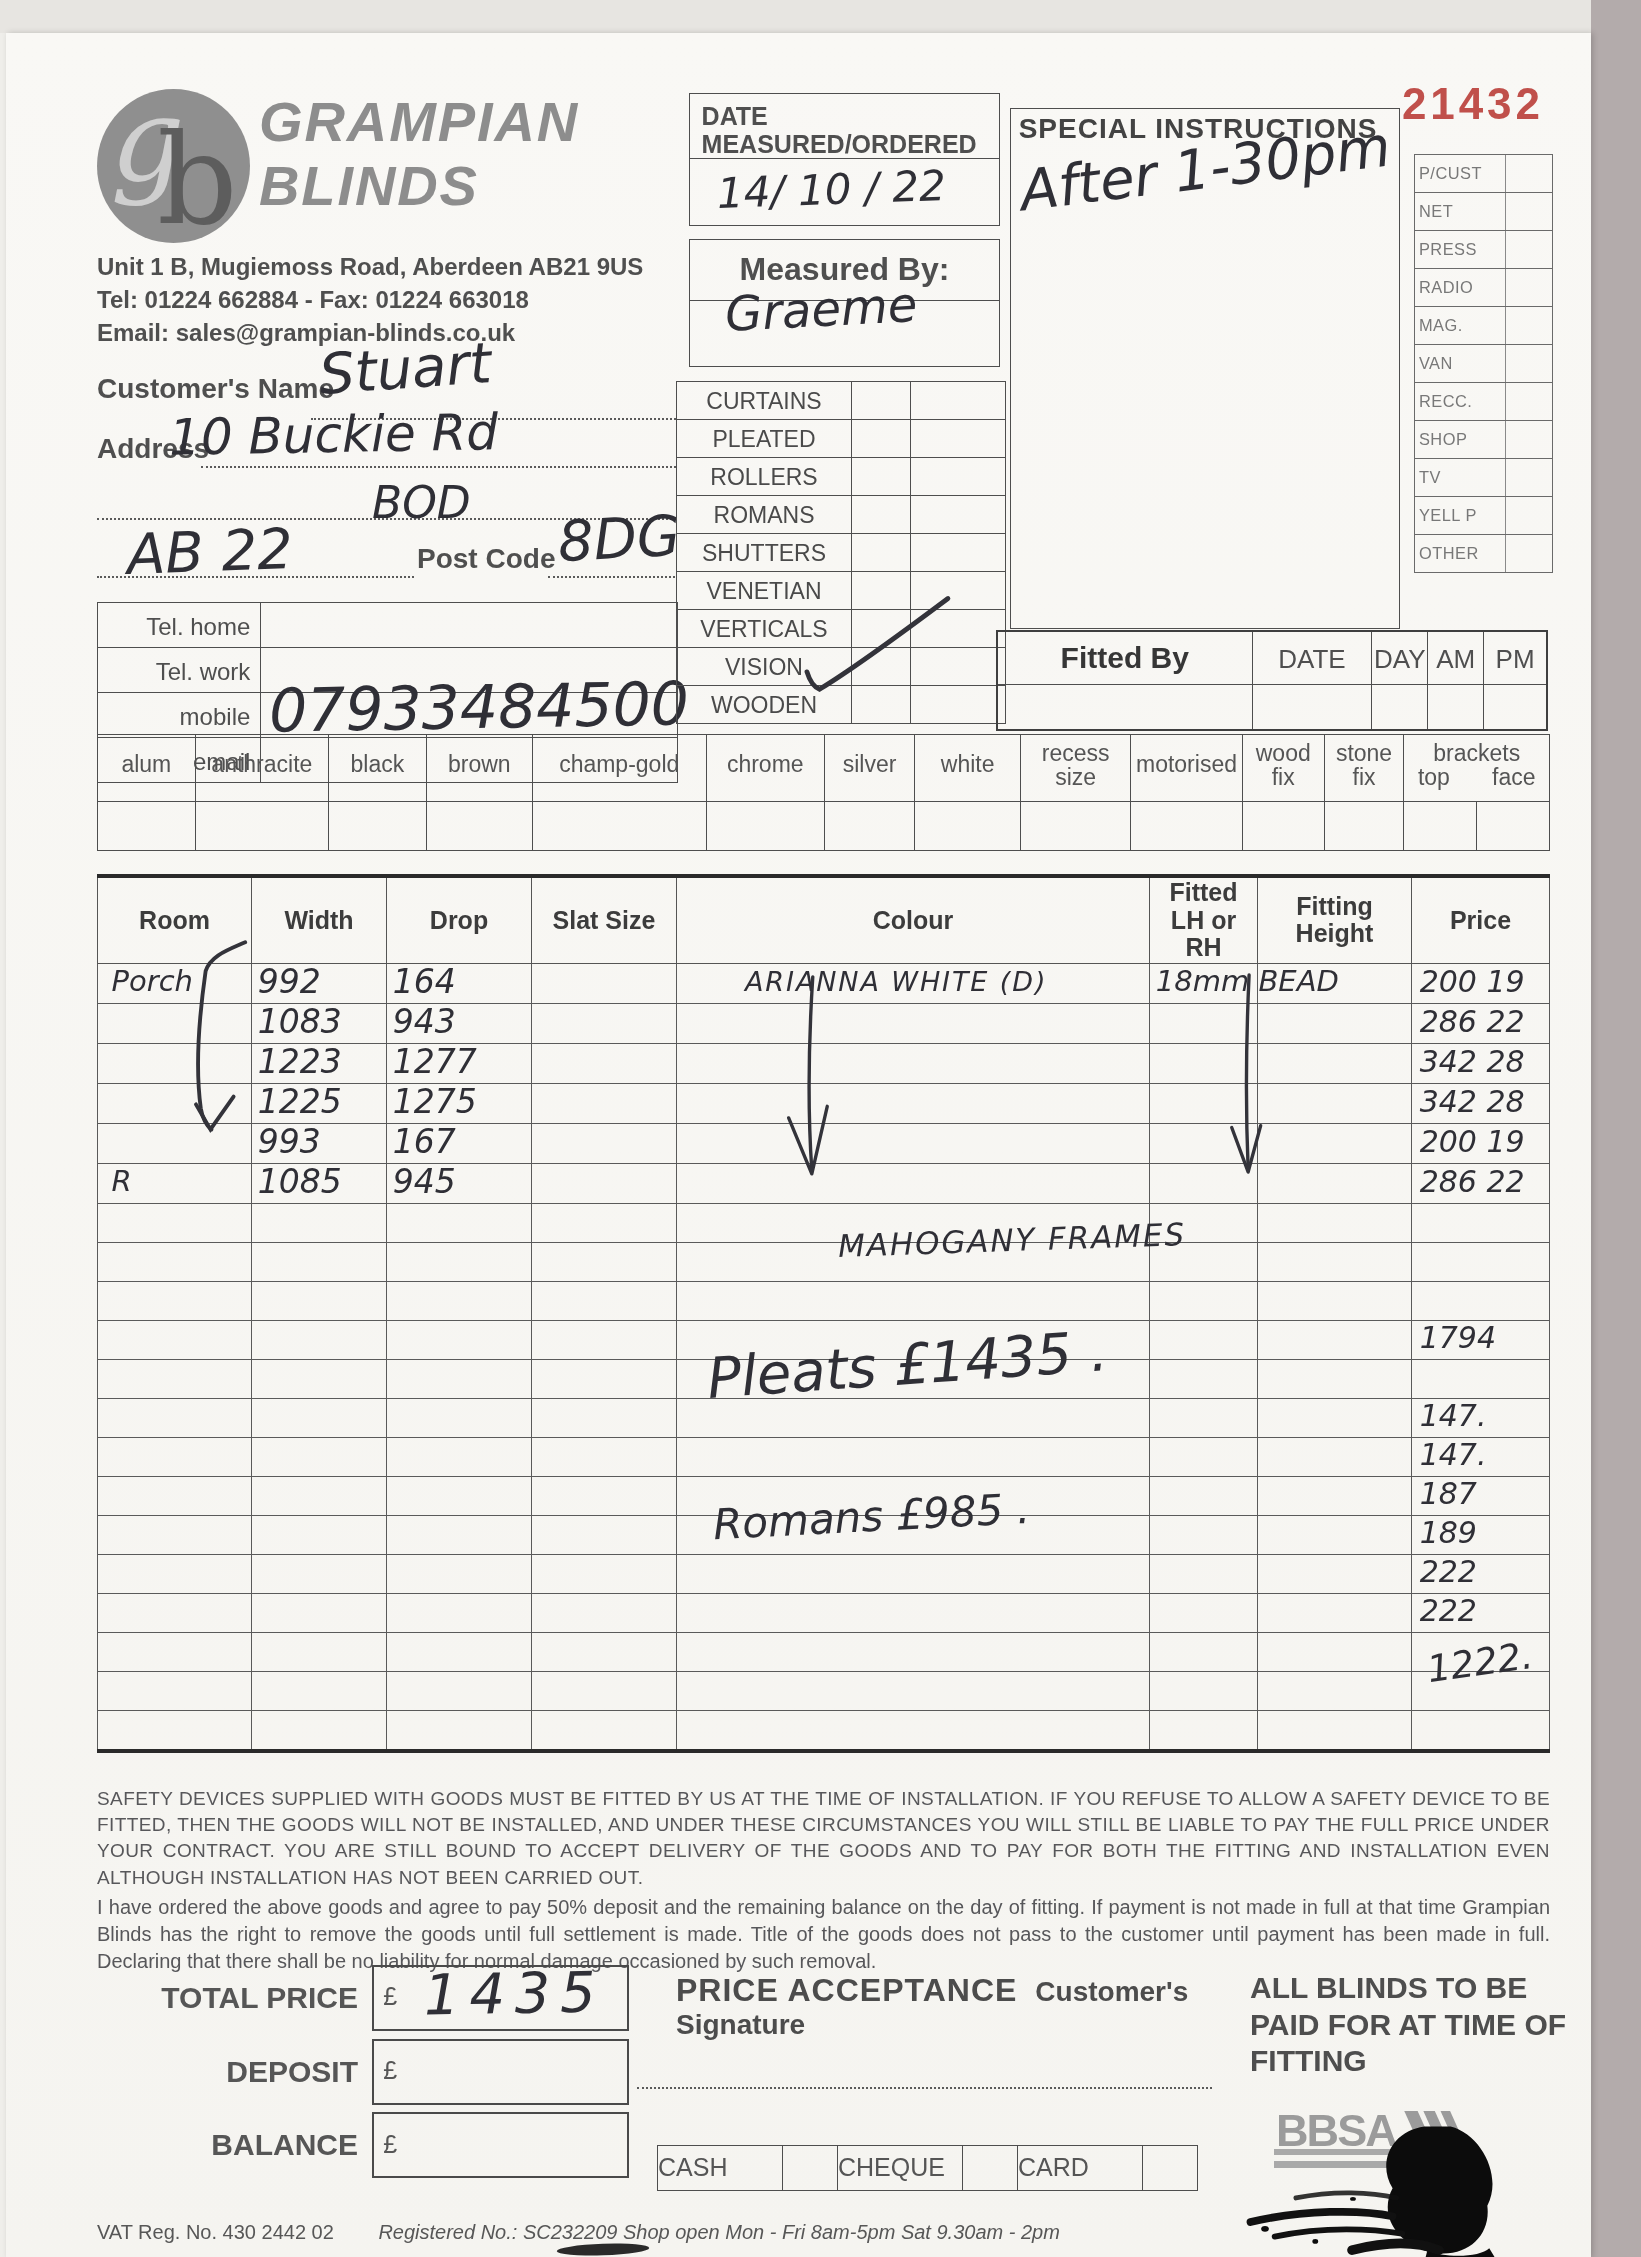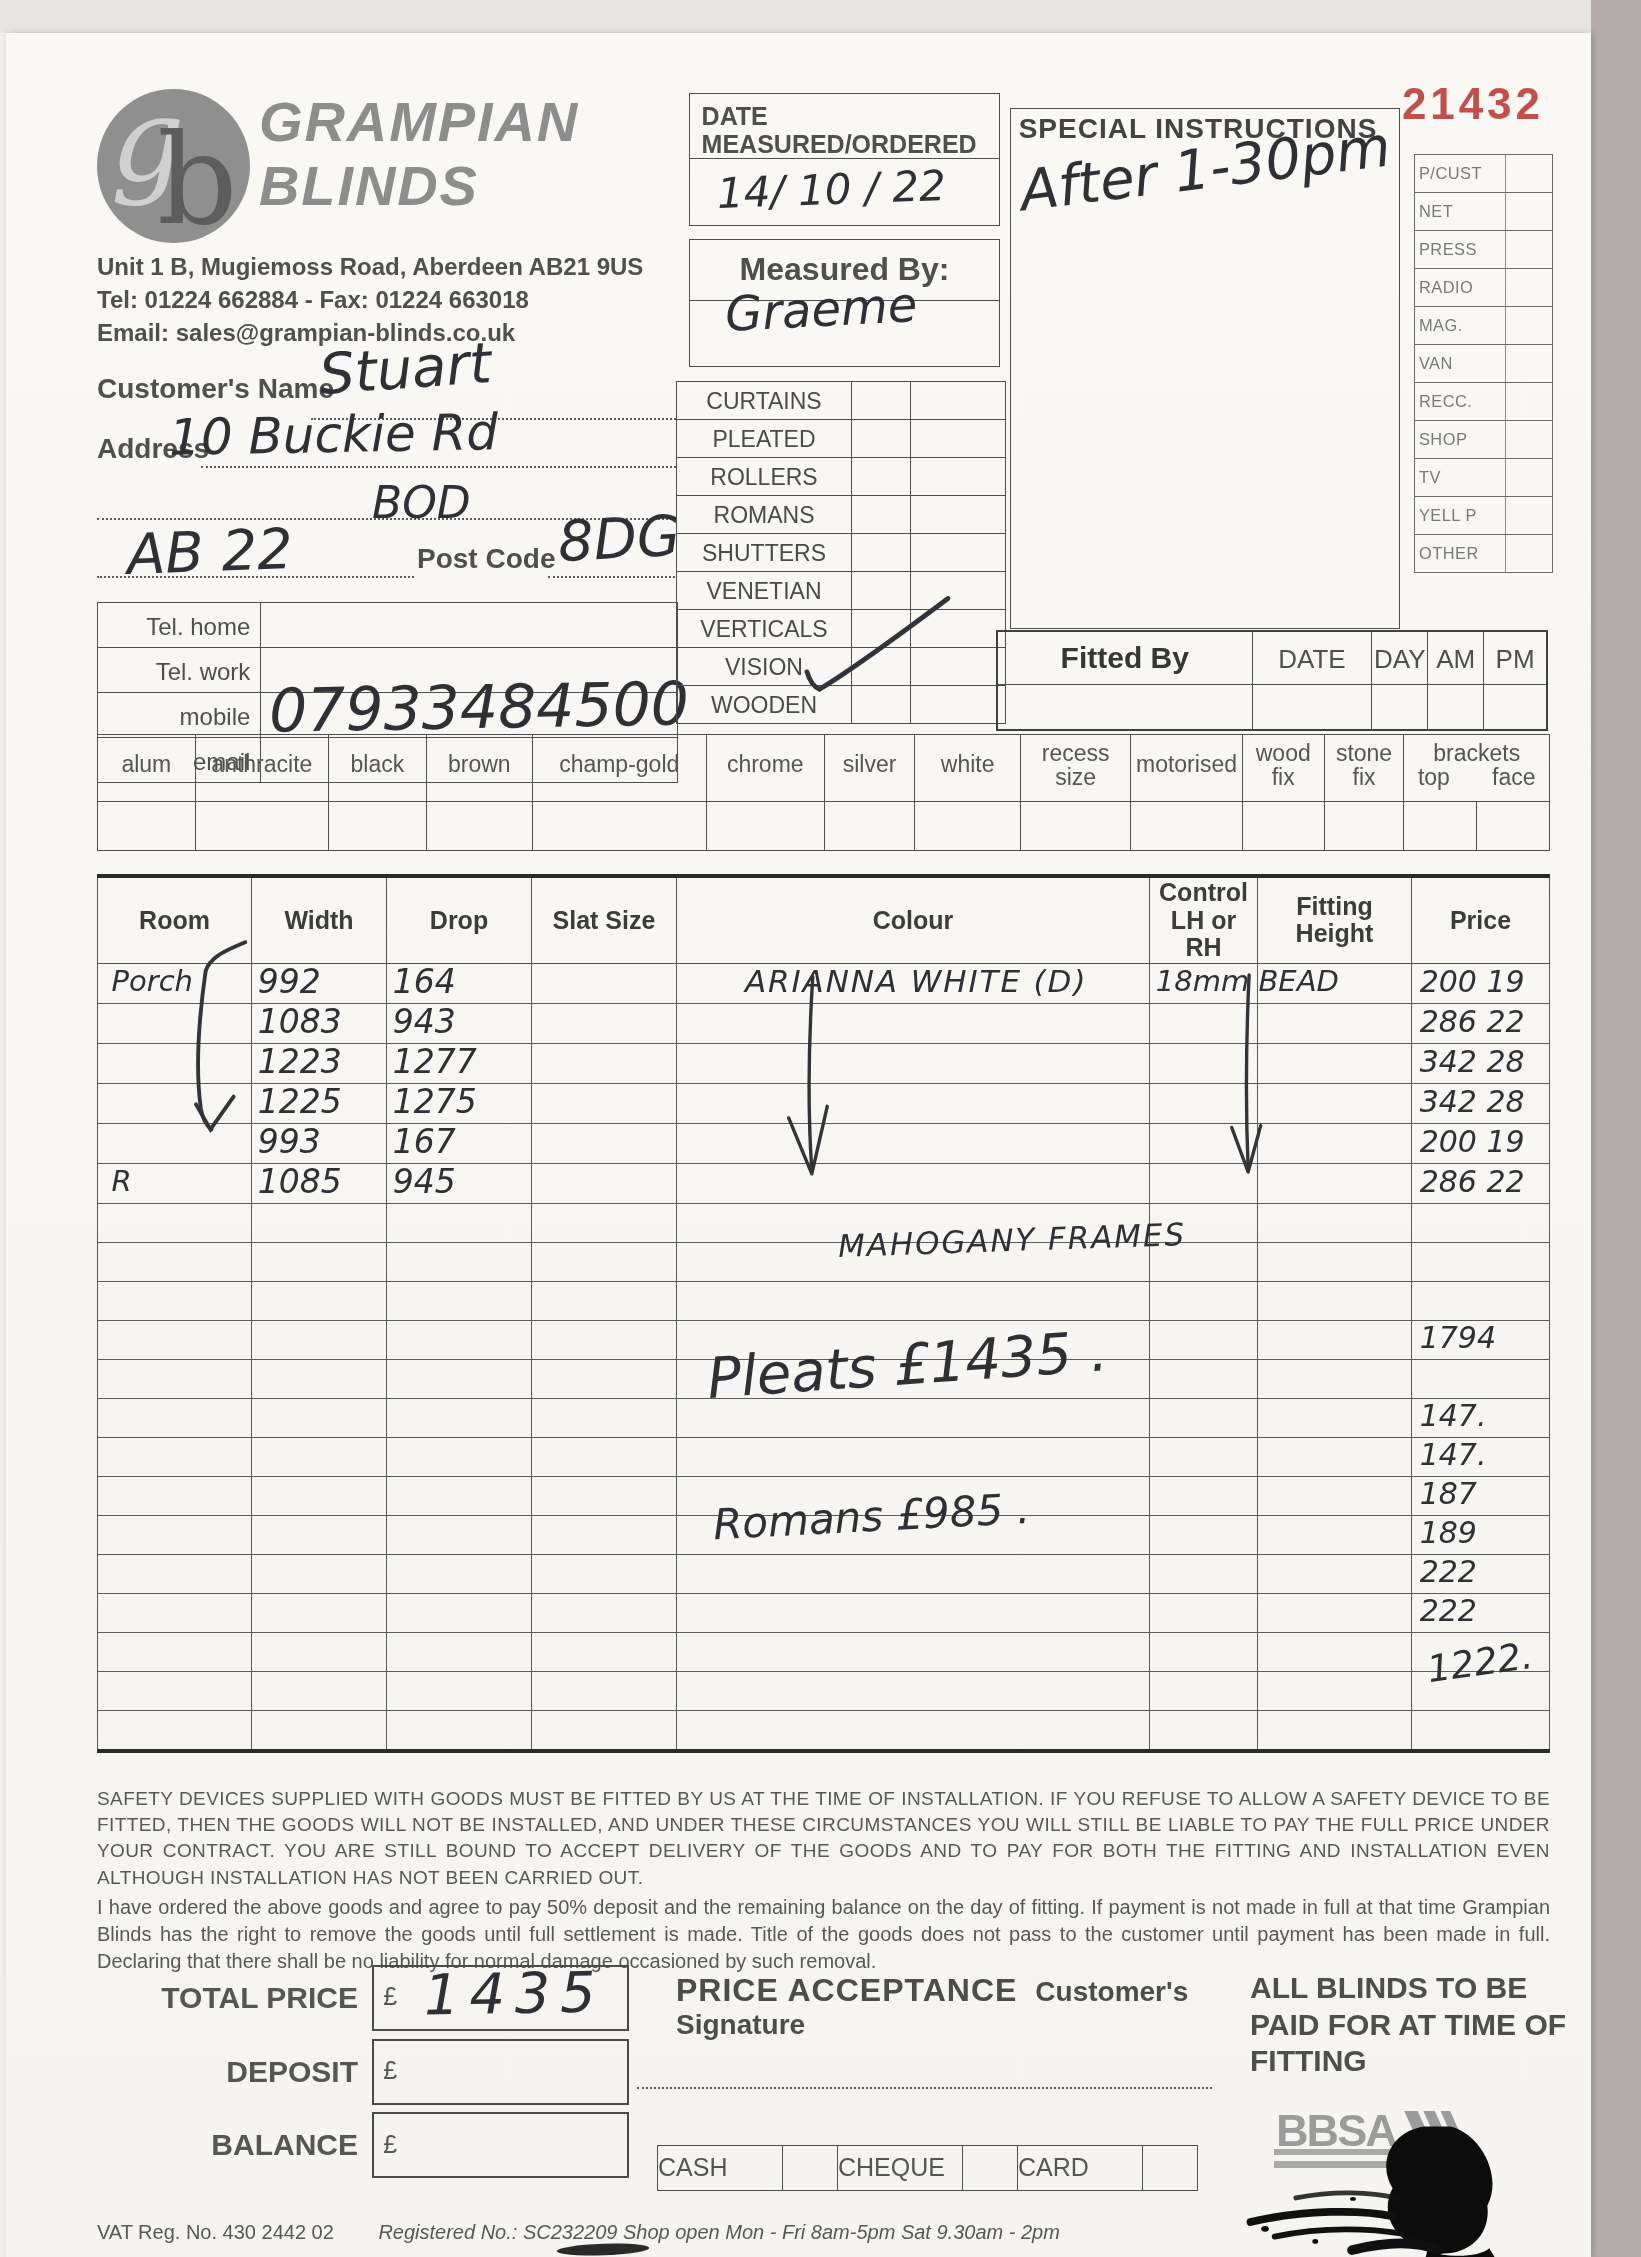--- a/index.html
+++ b/index.html
@@ -116,21 +116,21 @@
   #optEntries .opt-cell:nth-child(12){width:85px;}
   #optEntries .opt-cell:nth-child(13){width:77px;}
   #optEntries .opt-cell:nth-child(14){width:77px;}
   .opt-sub{display:flex;justify-content:space-between;padding:0 13.5px;font-size:23px;}
   
   #measure-table{left:97px;top:874px;width:1453px;border-collapse:collapse;table-layout:fixed;
                  border-top:4.8px solid #2a2a2a;border-bottom:4.8px solid #2a2a2a;}
   #measure-table th{border:1.9px solid #555;height:54px;font-size:25px;color:#3c3c3c;font-weight:bold;line-height:1.1;}
   #measure-table td{border:1.9px solid #5a5a5a;height:38px;position:relative;overflow:visible;padding:0;}
   .cell-hw{position:relative;left:5.8px;top:-1.9px;font-size:33px;z-index:3;}
-  .c-colour .cell-hw{left:68px;font-size:31px;letter-spacing:1.9px;}
+  .c-colour .cell-hw{left:68px;font-size:27px;letter-spacing:1.9px;}
   .c-control .cell-hw{left:5.8px;font-size:29px;text-align:center;}
   .c-price .cell-hw{left:7.7px;font-size:30px;}
   .c-room .cell-hw{left:13.5px;font-size:29px;}
   
   #hw-mahogany{left:838px;top:1222px;font-size:31px;transform:rotate(-2deg);letter-spacing:1.9px;}
   #hw-pleats{left:707px;top:1332px;font-size:56px;transform:rotate(-4deg);}
   #hw-romans{left:713px;top:1492px;font-size:42px;transform:rotate(-3deg);}
   #hw-carry{left:1427px;top:1641px;font-size:37px;transform:rotate(-8deg);}
   
   #terms1{left:97px;top:1786px;width:1453px;font-size:19px;color:#57575a;text-align:justify;
@@ -399,21 +399,21 @@
         <col style="width:154px">
         <col style="width:138px">
     </colgroup>
     <thead>
         <tr>
           <th>Room</th>
           <th>Width</th>
           <th>Drop</th>
           <th>Slat Size</th>
           <th>Colour</th>
-          <th>Control LH or RH</th>
+          <th>Fitted LH or RH</th>
           <th>Fitting Height</th>
           <th>Price</th>
         </tr>
       </thead>
     <tbody>
         <tr>
           <td class="c-room"><span class="hw cell-hw">Porch</span></td>
           <td class="c-width"><span class="hw cell-hw">992</span></td>
           <td class="c-drop"><span class="hw cell-hw">164</span></td>
           <td class="c-slat"></td>

